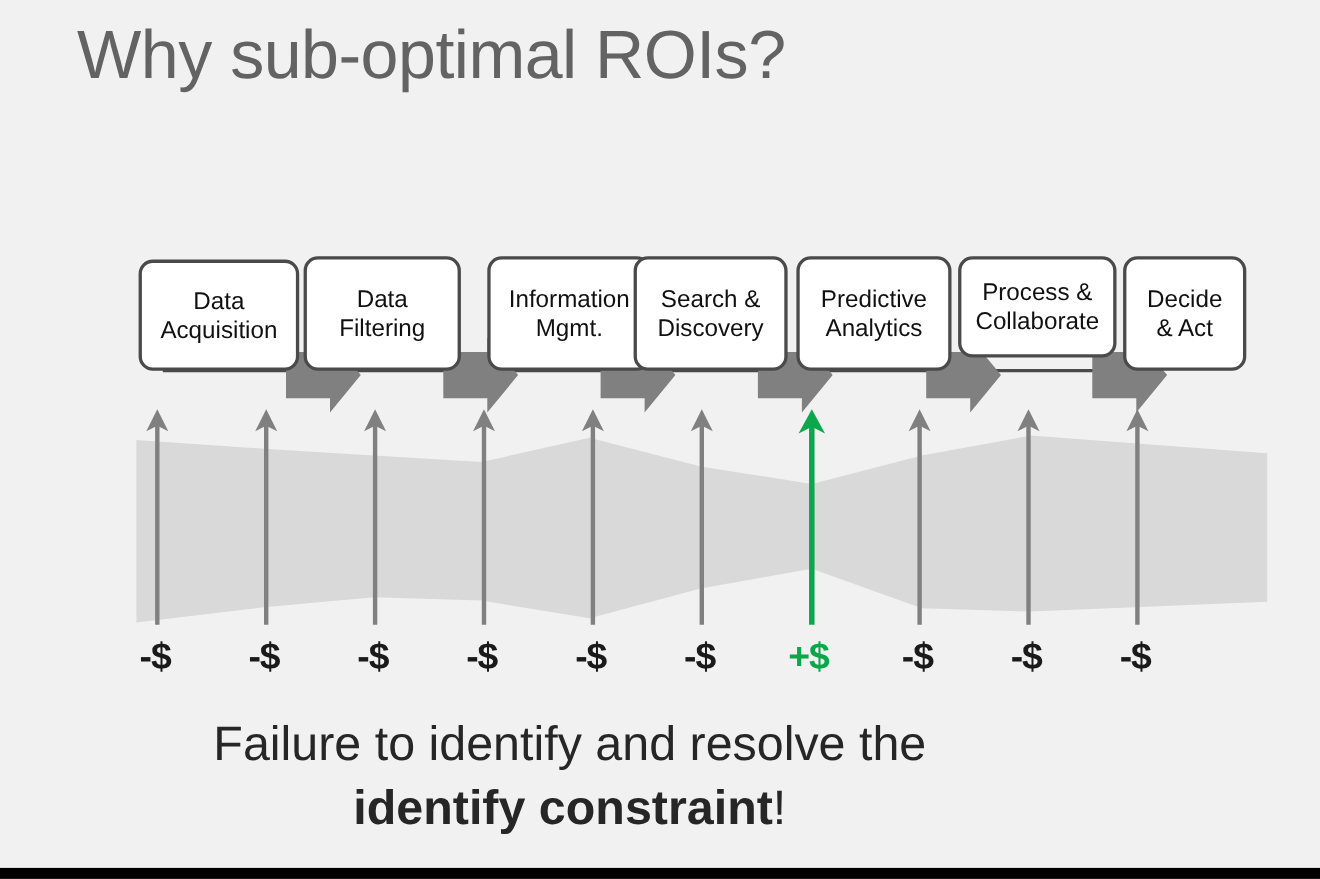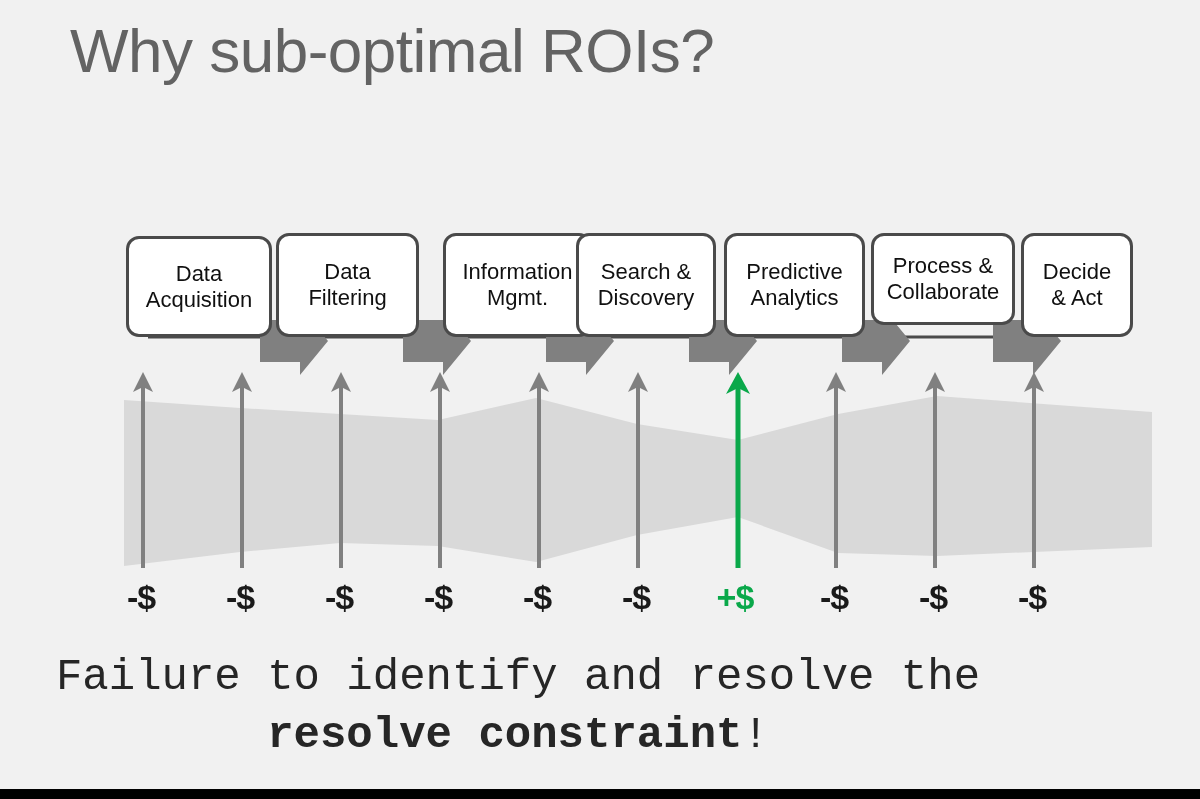--- a/index.html
+++ b/index.html
@@ -86,21 +86,20 @@
   #caption {
     position: absolute;
     left: 0;
     top: 648px;
     width: 1036px;
     text-align: center;
     color: #262626;
     font-size: 44px;
     line-height: 1.32;
     font-weight: 400;
-    font-family: Liberation Mono, monospace;
   }
   #caption .bold {
     font-weight: bold;
   }
   
   #bottom-bar {
     position: absolute;
     left: 0;
     top: 789px;
     width: 1200px;
@@ -230,18 +229,18 @@
   <div class="dollar-label" style="left:438px;">-$</div>
   <div class="dollar-label" style="left:537px;">-$</div>
   <div class="dollar-label" style="left:636px;">-$</div>
   <div class="dollar-label positive" style="left:735px;">+$</div>
   <div class="dollar-label" style="left:834px;">-$</div>
   <div class="dollar-label" style="left:933px;">-$</div>
   <div class="dollar-label" style="left:1032px;">-$</div>
 
   <div id="caption">
     <div>Failure to identify and resolve the</div>
-    <div><span class="bold">resolve constraint</span><span>!</span></div>
+    <div><span class="bold">identify constraint</span><span>!</span></div>
   </div>
 
   <div id="bottom-bar"></div>
 
 </div>
 
 </body></html>

